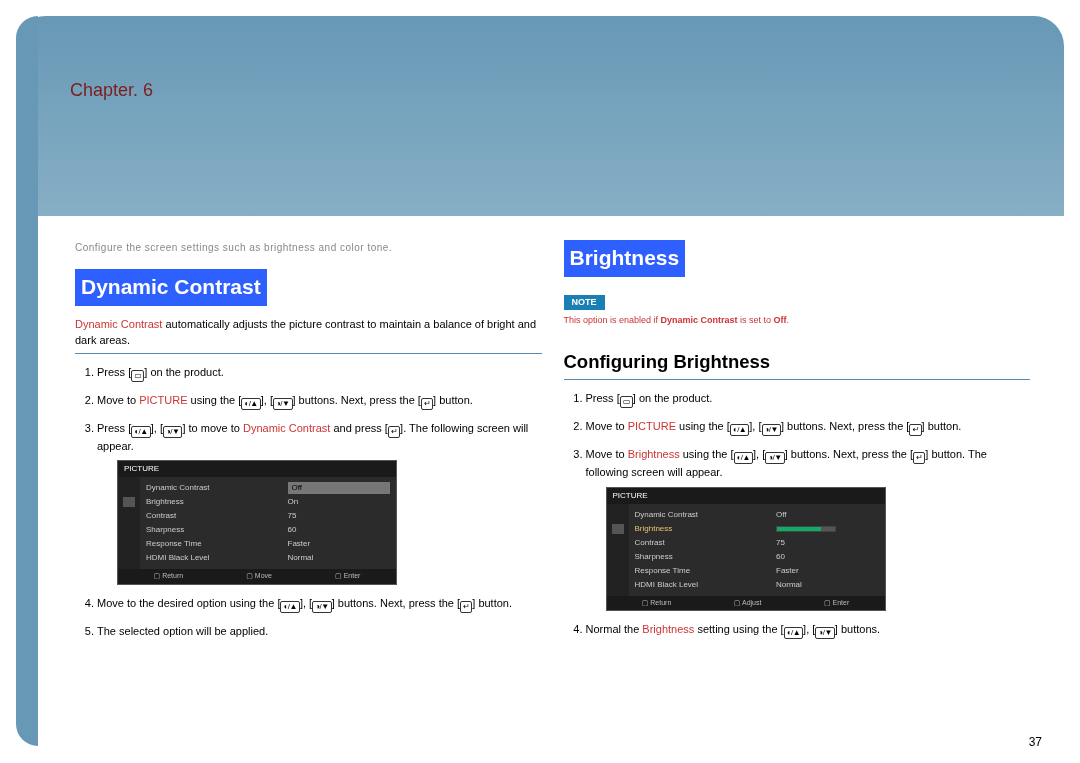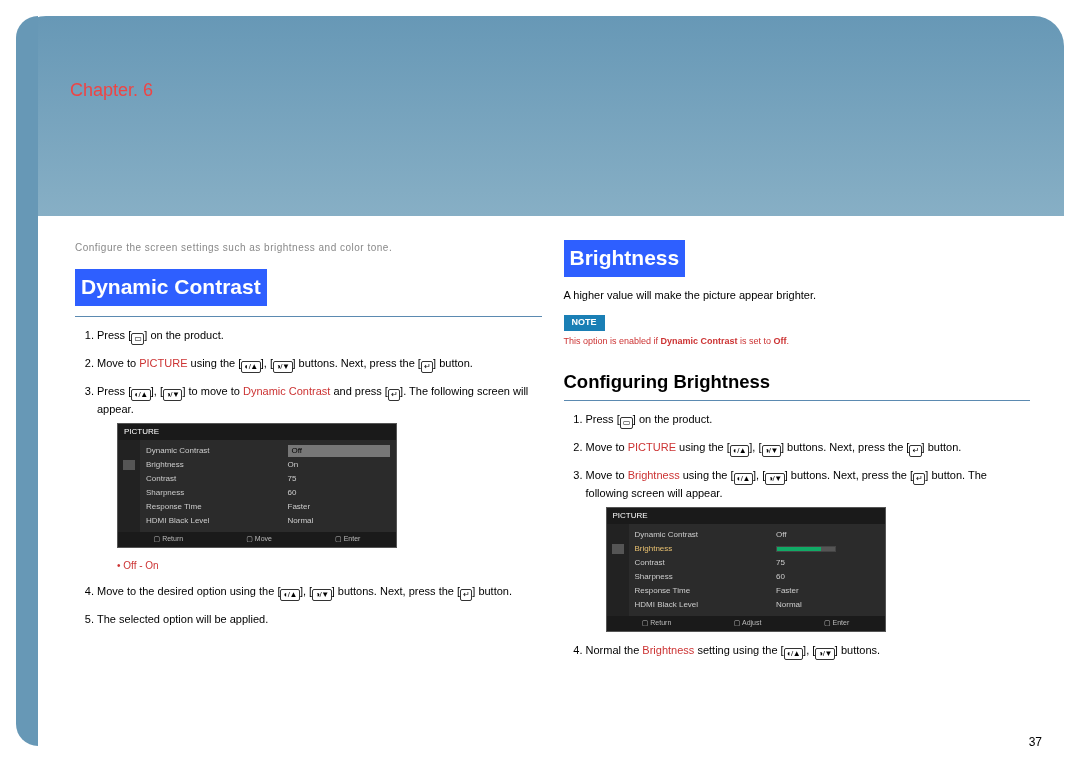--- a/index.html
+++ b/index.html
@@ -1,20 +1,20 @@
 <!DOCTYPE html>
 <html><head>
 <meta charset="utf-8">
 <style>
   * { box-sizing: border-box; margin: 0; padding: 0; }
   body { font-family: Arial, Helvetica, sans-serif; background: #fff; width: 1080px; height: 763px; position: relative; color: #000; }
 
   .bg-side { position: absolute; left: 16px; top: 16px; width: 22px; height: 730px; background: #6798b6; border-radius: 30px 0 0 30px; }
   .bg-header { position: absolute; left: 16px; top: 16px; right: 16px; height: 200px; background: linear-gradient(to bottom, #6798b6 0%, #87afc5 100%); border-radius: 30px 30px 0 0; }
-  .header-inner { position: absolute; left: 70px; top: 80px; color: #ef4444; }
+  .header-inner { position: absolute; left: 70px; top: 80px; color: #7f1d1d; }
   .chapter-label { font-size: 18px; font-weight: normal; margin-bottom: 4px; }
   .chapter-title { font-size: 50px; font-weight: bold; letter-spacing: -1px; }
 
   .content { position: absolute; left: 55px; top: 230px; right: 30px; bottom: 20px; background: #fff; border-radius: 12px; padding: 10px 20px 0 20px; display: flex; gap: 22px; }
   .col { flex: 1; font-size: 11px; line-height: 1.5; }
 
   .intro { color: #888; font-size: 10px; letter-spacing: 0.5px; margin-bottom: 14px; }
 
   .h-blue { display: inline-block; background: #2e5fff; color: #fff; font-weight: bold; font-size: 21px; padding: 2px 6px 3px 6px; margin-bottom: 10px; }
 
@@ -60,20 +60,23 @@
 
 <div class="header-inner">
   <div class="chapter-label">Chapter. 6</div>
 </div>
 
 <div class="content">
 
   <div class="col">
     <div class="intro">Configure the screen settings such as brightness and color tone.</div>
     <div><span class="h-blue">Dynamic Contrast</span></div>
+    <p class="body-text">
+      <span class="term-red">Dynamic Contrast</span><span> automatically adjusts the picture contrast to maintain a balance of bright and dark areas.</span>
+    </p>
     <div class="hr-blue"></div>
 
     <ol class="steps">
       <li>
         <span>Press [</span><span class="icon-box">▭</span><span>] on the product.</span>
       </li>
       <li>
         <span>Move to </span><span class="term-red">PICTURE</span><span> using the [</span><span class="icon-box">◐/▲</span><span>], [</span><span class="icon-box">◑/▼</span><span>] buttons. Next, press the [</span><span class="icon-box">↵</span><span>] button.</span>
       </li>
       <li>
@@ -113,32 +116,30 @@
                 </div>
             </div>
           </div>
           <div class="osd-footer">
             <span>Return</span>
             <span>Move</span>
             <span>Enter</span>
           </div>
         </div>
 
-        <div class="bullet-red">Off - On</div>
       </li>
       <li>
         <span>Move to the desired option using the [</span><span class="icon-box">◐/▲</span><span>], [</span><span class="icon-box">◑/▼</span><span>] buttons. Next, press the [</span><span class="icon-box">↵</span><span>] button.</span>
       </li>
       <li>The selected option will be applied.</li>
     </ol>
   </div>
 
   <div class="col">
     <div><span class="h-blue">Brightness</span></div>
-    <p class="body-text">A higher value will make the picture appear brighter.</p>
     <div class="note-badge">NOTE</div>
     <p class="note-text">
       <span>This option is enabled if </span><b>Dynamic Contrast</b><span> is set to </span><b>Off</b><span>.</span>
     </p>
 
     <div class="h-sub">Configuring Brightness</div>
     <div class="hr-blue"></div>
 
     <ol class="steps">
       <li>

